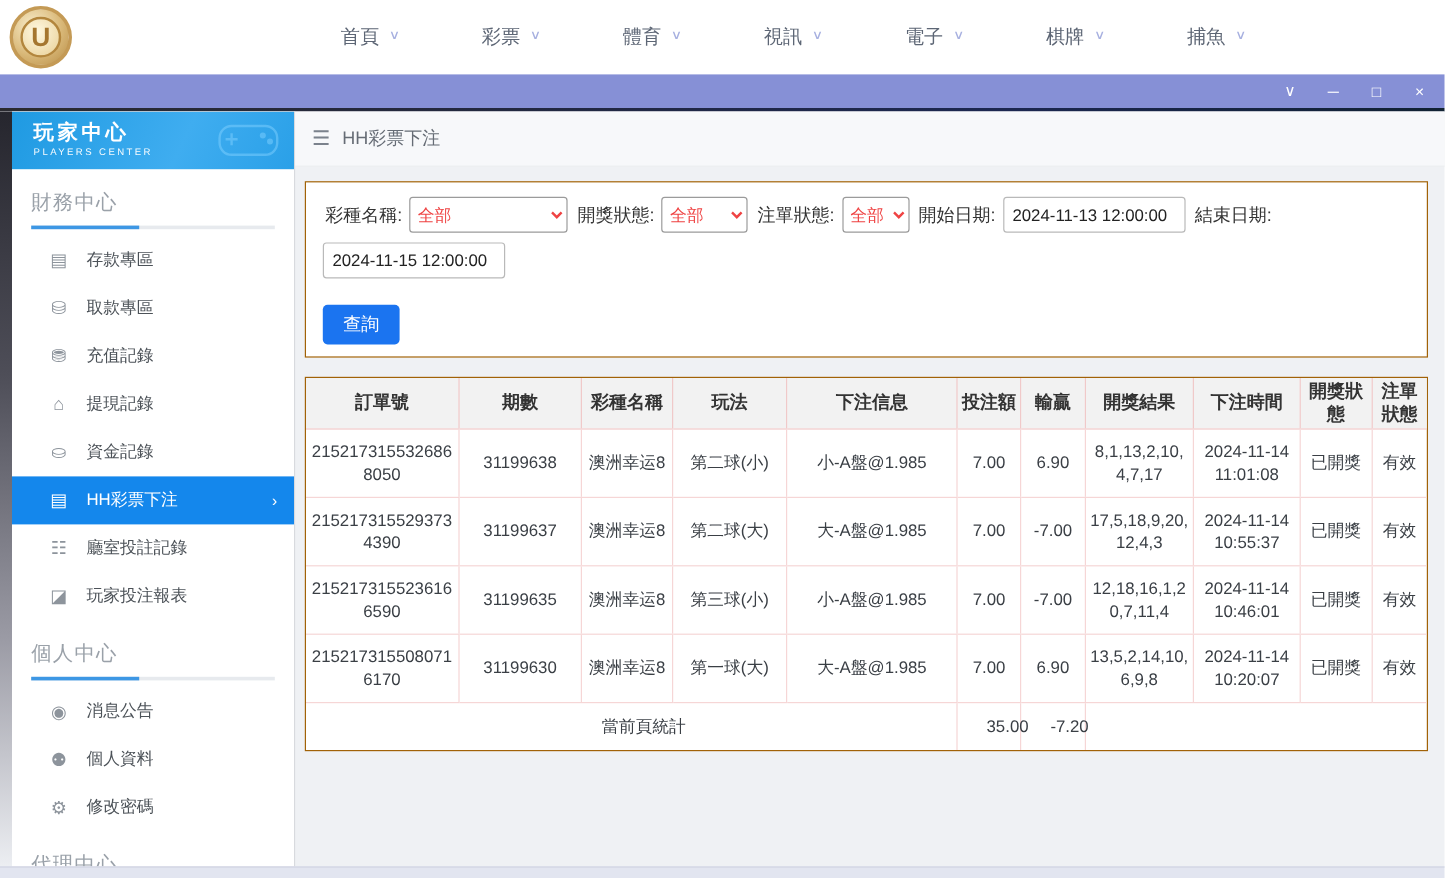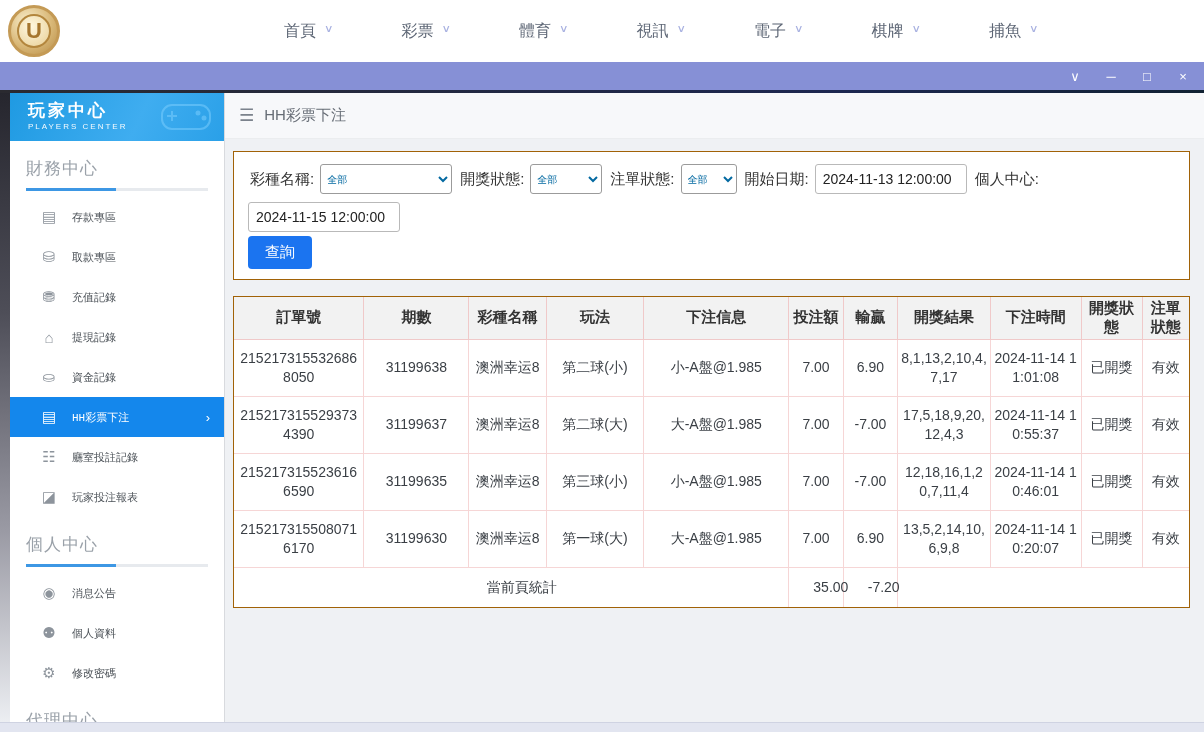--- a/index.html
+++ b/index.html
@@ -27,52 +27,52 @@
   .titlebar { height:28px; background:#8690d6; display:flex; align-items:center; justify-content:flex-end; flex:0 0 auto; }
   .win-ctrls { display:flex; align-items:center; gap:10px; padding-right:8px; }
   .win-btn { width:26px; height:22px; color:#fff; font-size:13px; display:flex; align-items:center; justify-content:center; cursor:pointer; }
   .darkline { height:3px; background:linear-gradient(90deg,#2a2a30,#1c2750 70%,#123); flex:0 0 auto; }
 
   
   .workspace { flex:1 1 auto; display:flex; background:#eff1f4; min-height:0; }
   .left-shadow { width:10px; background:linear-gradient(180deg,#26262e,#4e4e58 35%,#9b9ba5 70%,#eceef2); flex:0 0 auto; }
 
   
-  .sidebar { width:215px; background:#fff; border-right:1px solid #d8dade; flex:0 0 auto; overflow:hidden; }
+  .sidebar { width:236px; background:#fff; border-right:1px solid #d8dade; flex:0 0 auto; overflow:hidden; }
   .sb-header { height:48px; background:linear-gradient(115deg,#1f9ae2,#3fadf0 60%,#2aa0e8); color:#fff; padding:6px 0 0 18px; position:relative; overflow:hidden; }
   .sb-title { font-size:17px; letter-spacing:3px; font-weight:bold; }
   .sb-sub { font-size:8px; letter-spacing:2px; opacity:.95; }
   .sb-deco { position:absolute; right:8px; top:4px; opacity:.5; }
   .sb-section-head { padding:16px 16px 6px 16px; }
   .sb-section-label { font-size:17px; color:#9aa1a9; letter-spacing:1px; }
   .sb-section-rule { margin-top:8px; height:3px; background:#e7eaee; position:relative; }
   .sb-section-rule::before { content:""; position:absolute; left:0; top:0; width:90px; height:3px; background:#3d97e4; }
   .sb-item { height:40px; display:flex; align-items:center; gap:14px; padding-left:30px; cursor:pointer; color:#4c5258; position:relative; }
   .sb-item .sb-icon { width:18px; font-size:15px; color:#8d949c; text-align:center; }
-  .sb-item .sb-label { font-size:11px;font-family:Liberation Mono, monospace; }
+  .sb-item .sb-label { font-size:14px; }
   .sb-item.active { background:#1487ec; color:#fff; }
   .sb-item.active .sb-icon { color:#fff; }
   .sb-item.active .sb-arrow { position:absolute; right:14px; color:#fff; font-size:13px; }
 
   
   .main { flex:1 1 auto; display:flex; flex-direction:column; min-width:0; }
   .crumbbar { height:46px; background:#f7f8fa; border-bottom:1px solid #ebedef; display:flex; align-items:center; gap:10px; padding-left:14px; flex:0 0 auto; }
   .crumb-burger { font-size:17px; color:#7b828c; cursor:pointer; }
   .crumb-title { font-size:15px; color:#666c75; }
   .content { flex:1 1 auto; padding:12px 14px 0 8px; overflow:hidden; }
   .panel { background:#fff; border:1px solid #a16207; border-radius:0; }
 
   
   .filter-panel { padding:12px 14px 10px; }
   .filter-row { display:flex; align-items:center; flex-wrap:wrap; row-gap:8px; }
   .f-label { font-size:15px; color:#333; margin:0 6px 0 2px; white-space:nowrap; }
-  .f-select { height:30px; font-size:10px; color:#0369a1; border:1px solid #9b9b9b; border-radius:3px; background:#fff; padding:0 2px; font-family:inherit; }
+  .f-select { height:30px; font-size:14px; color:#ef4444; border:1px solid #9b9b9b; border-radius:3px; background:#fff; padding:0 2px; font-family:inherit; }
   .w-lottery { width:132px; } .w-draw { width:72px; } .w-bet { width:56px; }
   .f-input { height:30px; width:152px; font-size:14px; color:#222; border:1px solid #b9b9b9; border-radius:3px; padding:0 7px; font-family:inherit; }
-  .search-btn { margin-top:4px; background:#1b74f0; color:#fff; border:none; border-radius:4px; font-size:15px; padding:7px 17px; cursor:pointer; font-family:inherit; }
+  .search-btn { margin-top:22px; background:#1b74f0; color:#fff; border:none; border-radius:4px; font-size:15px; padding:7px 17px; cursor:pointer; font-family:inherit; }
 
   
   .table-panel { margin-top:16px; overflow:hidden; }
   table { width:100%; border-collapse:collapse; table-layout:fixed; }
   thead th { background:#f2f2f2; font-size:15px; color:#333; font-weight:bold; height:42px;
     border-left:1px solid #f0c9c9; border-bottom:1px solid #f0c9c9; padding:0 2px; }
   thead th:first-child { border-left:none; }
   tbody td { font-size:14px; color:#3a3f45; text-align:center; height:57px;
     border-left:1px solid #f6d6d6; border-bottom:1px solid #f6d6d6; padding:2px 3px; word-break:break-all; line-height:1.35; }
   tbody td:first-child { border-left:none; }
@@ -227,21 +227,21 @@
             <span class="f-label" style="margin-left:8px">開獎狀態:</span>
             <select class="f-select w-draw">
               <option>全部</option>
             </select>
             <span class="f-label" style="margin-left:8px">注單狀態:</span>
             <select class="f-select w-bet">
               <option>全部</option>
             </select>
             <span class="f-label" style="margin-left:8px">開始日期:</span>
             <input class="f-input" value="2024-11-13 12:00:00" style="">
-            <span class="f-label" style="margin-left:8px">個人中心:</span>
+            <span class="f-label" style="margin-left:8px">結束日期:</span>
             <input class="f-input" value="2024-11-15 12:00:00" style="">
           </div>
           <button class="search-btn">查詢</button>
         </div>
 
         <div class="panel table-panel">
           <table>
             <colgroup>
               <col class="c0">
                 <col class="c1">

